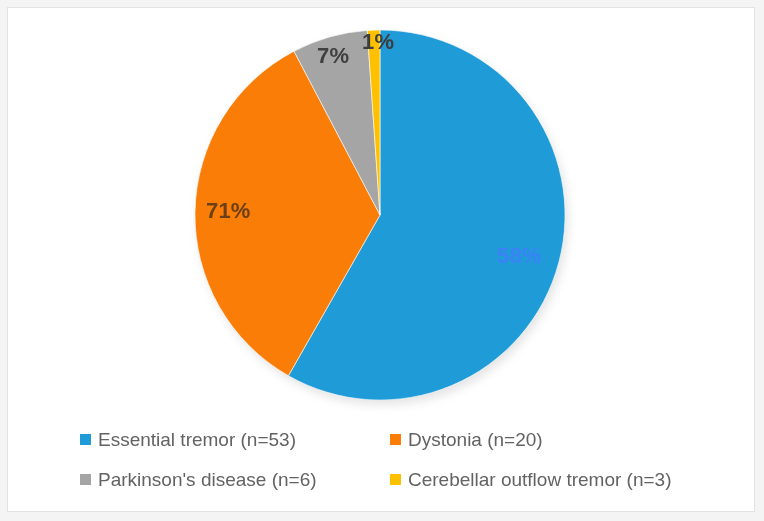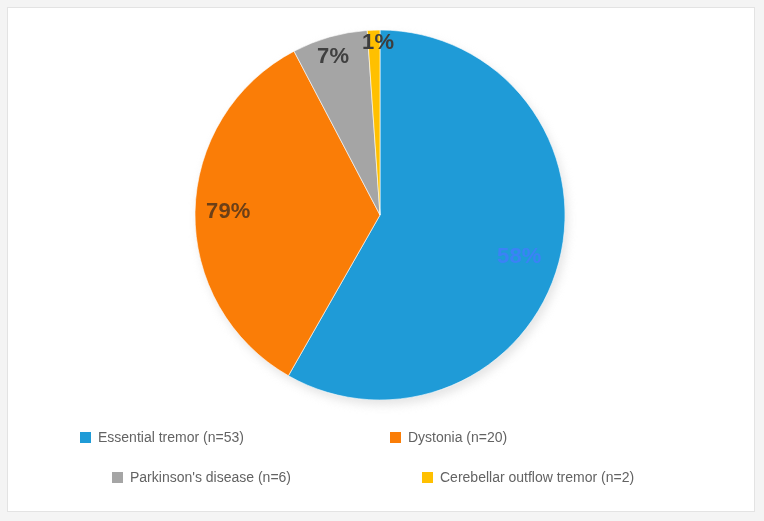--- a/index.html
+++ b/index.html
@@ -109,30 +109,30 @@
   }
   .legend-item {
     position: absolute;
     display: flex;
     align-items: center;
     white-space: nowrap;
   }
   .legend-item.col-left  { left: 8px; }
   .legend-item.col-right { left: 318px; }
   .legend-item.row-0 { top: 6px; }
-  .legend-item.row-1 { top: 46px; margin-left: 32px; }
+  .legend-item.row-1 { top: 46px; }
 
   .legend-swatch {
     width: 11px;
     height: 11px;
     margin-right: 7px;
     flex: 0 0 auto;
   }
   .legend-text {
-    font-size: 14px;
+    font-size: 19px;
     color: #636363;
     line-height: 1;
   }
 </style>
 </head>
 <body>
 
 <div id="figure">
 
   <div class="frame-outer"></div>
@@ -145,21 +145,21 @@
       <g id="pie-slices">
           <path d="M 185 185 L 185.00 0.00 A 185 185 0 1 1 93.42 345.74 Z" fill="#1f9bd7" stroke="#ffffff" stroke-width="0.6"></path>
           <path d="M 185 185 L 93.42 345.74 A 185 185 0 0 1 99.03 21.19 Z" fill="#fa7d07" stroke="#ffffff" stroke-width="0.6"></path>
           <path d="M 185 185 L 99.03 21.19 A 185 185 0 0 1 172.24 0.44 Z" fill="#a5a5a5" stroke="#ffffff" stroke-width="0.6"></path>
           <path d="M 185 185 L 172.24 0.44 A 185 185 0 0 1 185.00 0.00 Z" fill="#ffc000" stroke="#ffffff" stroke-width="0.6"></path>
         </g>
     </svg>
   </div>
 
   <div class="slice-label lbl-0">58%</div>
-  <div class="slice-label lbl-1">79%</div>
+  <div class="slice-label lbl-1">71%</div>
   <div class="slice-label lbl-2">7%</div>
   <div class="slice-label lbl-3">1%</div>
 
   <div class="legend">
 
     <div class="legend-item col-left row-0">
       <span class="legend-swatch" style="background:#1f9bd7"></span>
       <span class="legend-text">Essential tremor (n=53)</span>
     </div>
 
@@ -168,18 +168,18 @@
       <span class="legend-text">Dystonia (n=20)</span>
     </div>
 
     <div class="legend-item col-left row-1">
       <span class="legend-swatch" style="background:#a5a5a5"></span>
       <span class="legend-text">Parkinson's disease (n=6)</span>
     </div>
 
     <div class="legend-item col-right row-1">
       <span class="legend-swatch" style="background:#ffc000"></span>
-      <span class="legend-text">Cerebellar outflow tremor (n=2)</span>
+      <span class="legend-text">Cerebellar outflow tremor (n=3)</span>
     </div>
 
   </div>
 
 </div>
 
 </body></html>

